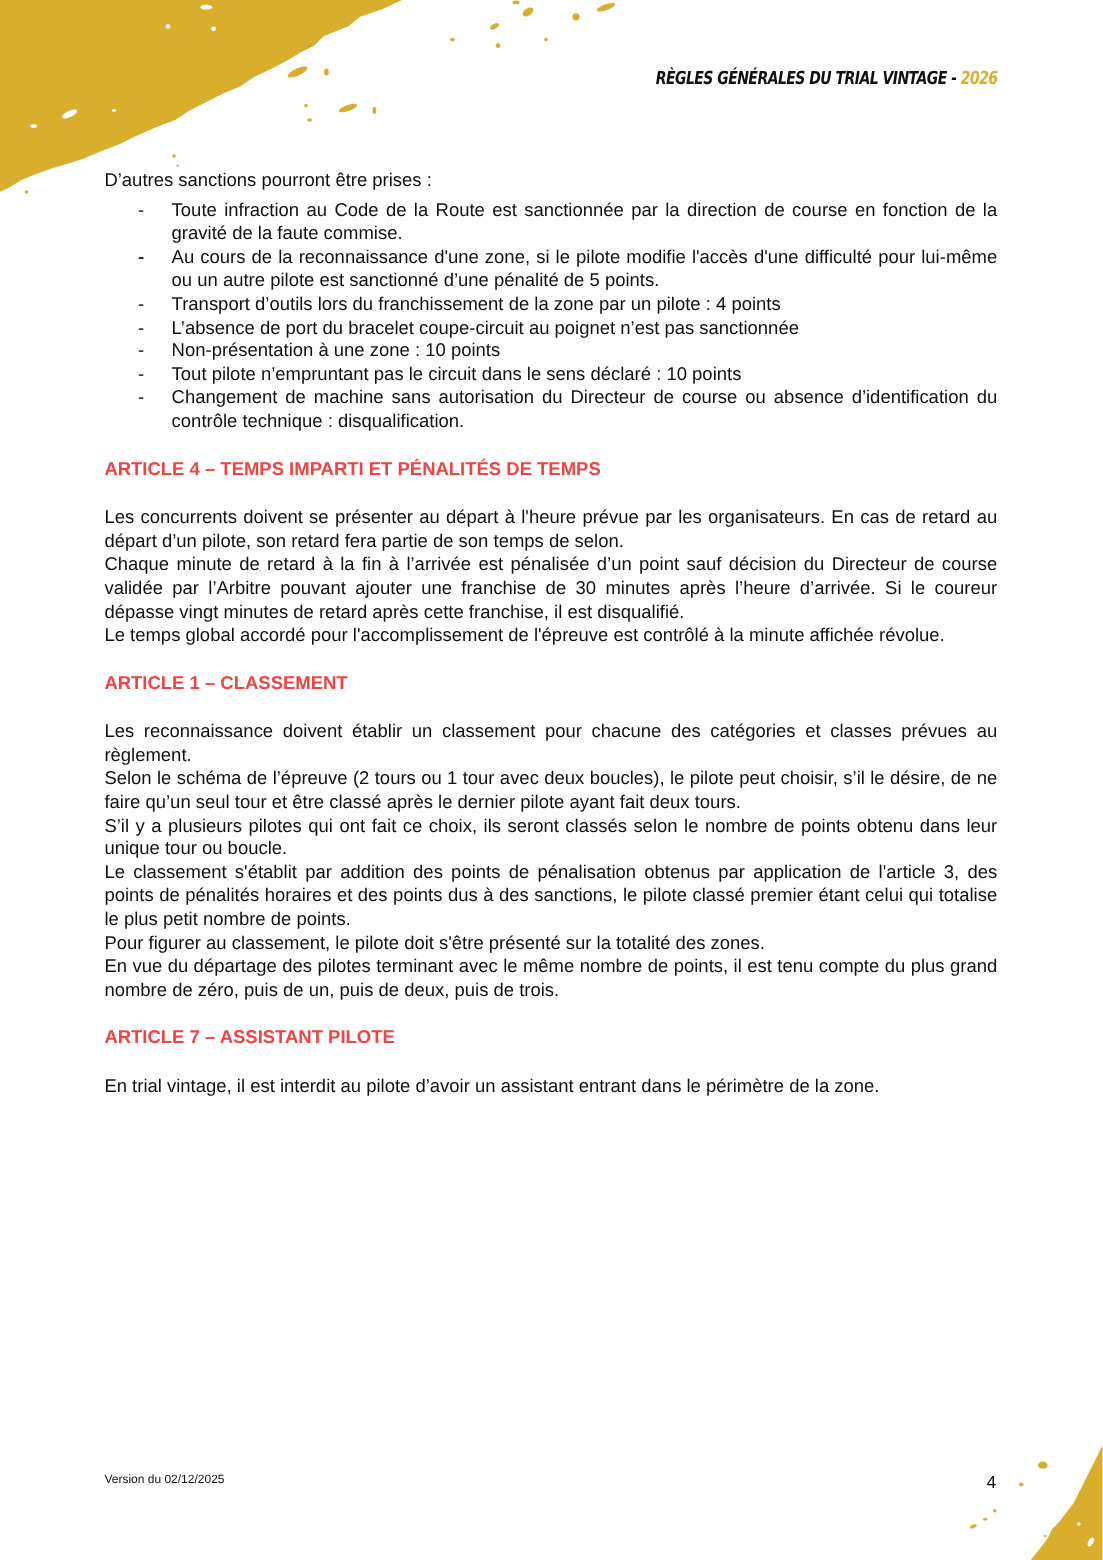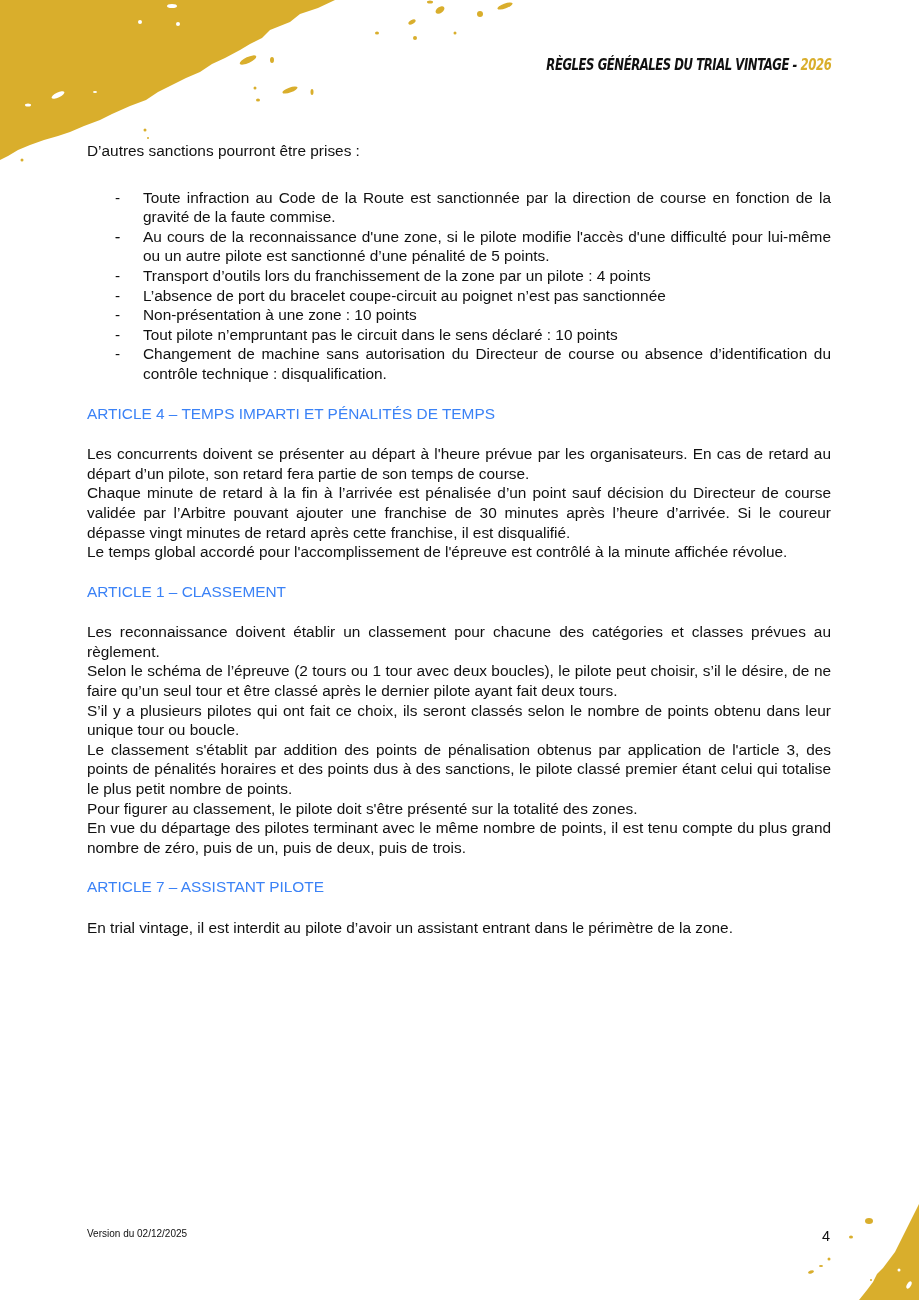--- a/index.html
+++ b/index.html
@@ -3,25 +3,25 @@
   <meta charset="utf-8">
   <style>
     html, body { margin: 0; padding: 0; background: #ffffff; }
     body { width: 919px; height: 1300px; position: relative; overflow: hidden; font-family: "Liberation Sans", sans-serif; color: #111111; }
     .splash-tl { position: absolute; left: 0; top: 0; width: 520px; height: 170px; }
     .splash-br { position: absolute; right: 0; bottom: 0; width: 170px; height: 110px; }
     .header-title { position: absolute; top: 56px; right: 88px; font-family: "DejaVu Sans", sans-serif; font-weight: bold; font-style: italic; font-size: 15px; letter-spacing: -0.6px; transform: scaleX(0.78); transform-origin: right center; white-space: nowrap; color: #111; }
     .header-title .year { color: #d9ae2c; }
     .content { position: absolute; left: 87px; top: 141px; width: 744px; font-size: 15.4px; line-height: 19.6px; }
     p { margin: 0; text-align: justify; }
-    .intro { margin-bottom: 27px; }
+    .intro { margin-bottom: 5px; }
     ul.sanctions { list-style: none; margin: 0 0 0 0; padding: 0; }
     ul.sanctions li { position: relative; padding-left: 56px; text-align: justify; }
     ul.sanctions li .dash { position: absolute; left: 28px; top: 0; }
-    h2 { margin: 20px 0 21px 0; font-size: 15.4px; font-weight: normal; color: #3b82f6; line-height: 19.6px; }
+    h2 { margin: 20px 0 21px 0; font-size: 15.4px; font-weight: bold; color: #ef4444; line-height: 19.6px; }
     .footer-version { position: absolute; left: 87px; top: 1228px; font-size: 10px; }
     .footer-page { position: absolute; left: 822px; top: 1228px; font-size: 14.5px; }
   </style>
 </head>
 <body>
 
 <svg class="splash-tl" viewBox="0 0 520 170" xmlns="http://www.w3.org/2000/svg">
   <path d="M0,0 L335,0 L318,8 L300,14 L290,22 L270,30 L262,38 L250,44 L240,50 L225,58 L212,64 L200,72 L186,78 L170,86 L158,92 L146,100 L130,106 L112,114 L100,120 L84,126 L70,132 L58,136 L44,140 L30,145 L18,150 L8,156 L0,160 Z" fill="#d9ae2c"></path>
   <ellipse cx="172" cy="6" rx="5" ry="2" fill="#fff"></ellipse>
   <ellipse cx="140" cy="22" rx="2" ry="2" fill="#fff"></ellipse>
@@ -74,21 +74,21 @@
     <li><span class="dash">-</span><span>Au cours de la reconnaissance d'une zone, si le pilote modifie l'accès d'une difficulté pour lui-même ou un autre pilote est sanctionné d’une pénalité de 5 points.</span></li>
     <li><span class="dash">-</span><span>Transport d’outils lors du franchissement de la zone par un pilote : 4 points</span></li>
     <li><span class="dash">-</span><span>L’absence de port du bracelet coupe-circuit au poignet n’est pas sanctionnée</span></li>
     <li><span class="dash">-</span><span>Non-présentation à une zone : 10 points</span></li>
     <li><span class="dash">-</span><span>Tout pilote n’empruntant pas le circuit dans le sens déclaré : 10 points</span></li>
     <li><span class="dash">-</span><span>Changement de machine sans autorisation du Directeur de course ou absence d’identification du contrôle technique : disqualification.</span></li>
   </ul>
 
   <section>
     <h2>ARTICLE 4 – TEMPS IMPARTI ET PÉNALITÉS DE TEMPS</h2>
-    <p>Les concurrents doivent se présenter au départ à l'heure prévue par les organisateurs. En cas de retard au départ d’un pilote, son retard fera partie de son temps de course.</p>
+    <p>Les concurrents doivent se présenter au départ à l'heure prévue par les organisateurs. En cas de retard au départ d’un pilote, son retard fera partie de son temps de selon.</p>
     <p>Chaque minute de retard à la fin à l’arrivée est pénalisée d’un point sauf décision du Directeur de course validée par l’Arbitre pouvant ajouter une franchise de 30 minutes après l’heure d’arrivée. Si le coureur dépasse vingt minutes de retard après cette franchise, il est disqualifié.</p>
     <p>Le temps global accordé pour l'accomplissement de l'épreuve est contrôlé à la minute affichée révolue.</p>
   </section>
 
   <section>
     <h2>ARTICLE 1 – CLASSEMENT</h2>
     <p>Les reconnaissance doivent établir un classement pour chacune des catégories et classes prévues au règlement.</p>
     <p>Selon le schéma de l’épreuve (2 tours ou 1 tour avec deux boucles), le pilote peut choisir, s’il le désire, de ne faire qu’un seul tour et être classé après le dernier pilote ayant fait deux tours.</p>
     <p>S’il y a plusieurs pilotes qui ont fait ce choix, ils seront classés selon le nombre de points obtenu dans leur unique tour ou boucle.</p>
     <p>Le classement s'établit par addition des points de pénalisation obtenus par application de l'article 3, des points de pénalités horaires et des points dus à des sanctions, le pilote classé premier étant celui qui totalise le plus petit nombre de points.</p>

